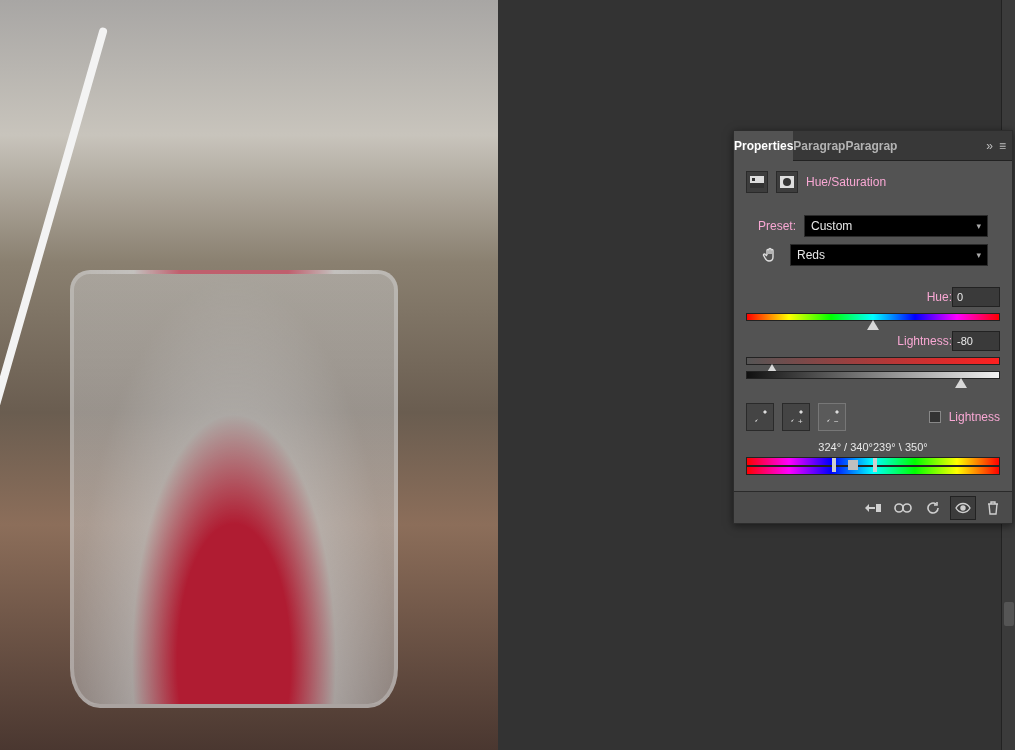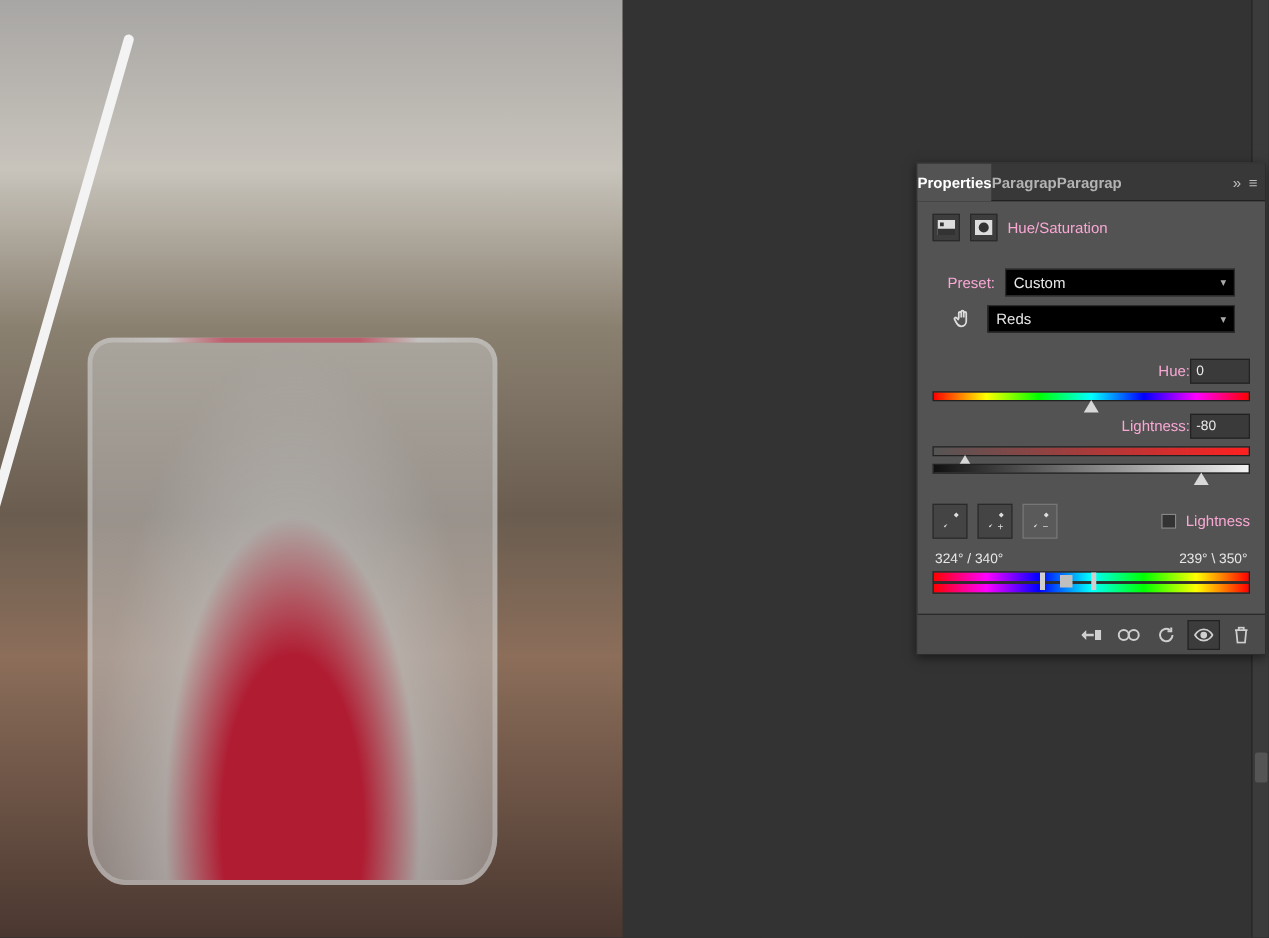--- a/index.html
+++ b/index.html
@@ -138,21 +138,21 @@
     display:flex;align-items:center;gap:8px;padding:14px 12px 4px;
   }
   .tool-btn{
     width:28px;height:28px;background:#444;border:1px solid #2a2a2a;
     display:flex;align-items:center;justify-content:center;color:#d8d8d8;
   }
   .tool-btn.active{background:#5a5a5a;border-color:#777;}
   .checkbox{width:12px;height:12px;border:1px solid #888;background:#333;display:inline-block;}
 
   .range-readout{
-    display:flex;justify-content:space-between;
+    display:flex;justify-content:center;
     padding:6px 14px 2px;color:#e8e8e8;font-size:11px;
   }
   .dual-spectrum{
     margin:2px 12px 16px;
     position:relative;
   }
   .spec{height:9px;background:linear-gradient(90deg,#ff0000,#ff00ff,#0000ff,#00ffff,#00ff00,#ffff00,#ff0000);border:1px solid #222;}
   .spec+.spec{margin-top:0;}
   .range-handles{
     position:absolute;top:-2px;left:0;right:0;height:24px;pointer-events:none;

